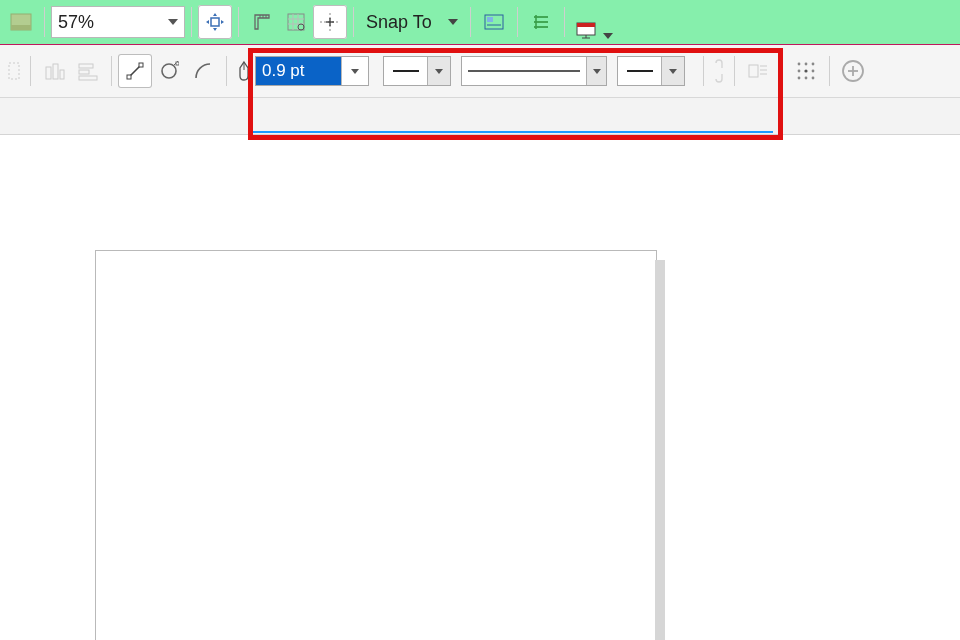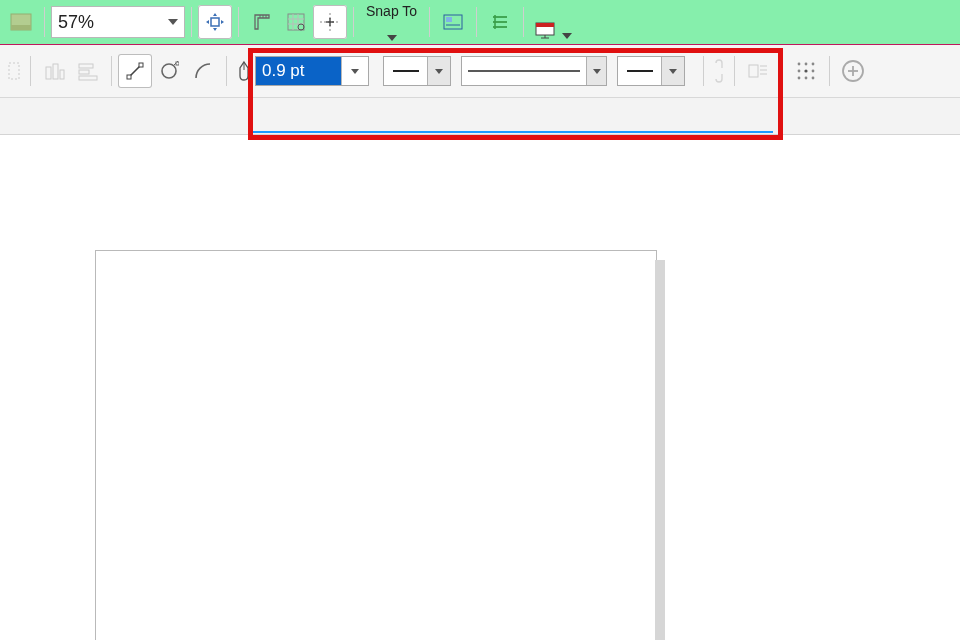--- a/index.html
+++ b/index.html
@@ -68,24 +68,23 @@
   align-items: center;
   padding: 0 6px;
   justify-content: space-between;
 }
 .zoom-combo span { font-size: 18px; }
 
 .snap {
   display: flex;
   align-items: center;
   gap: 16px;
-  font-size: 14px;
+  font-size: 18px;
   color: #222;
   padding: 0 6px;
-  flex-direction: column;
 }
 
 .arrow-down {
   width: 0; height: 0;
   border-left: 5px solid transparent;
   border-right: 5px solid transparent;
   border-top: 6px solid #444;
 }
 
 .presentation-btn {

